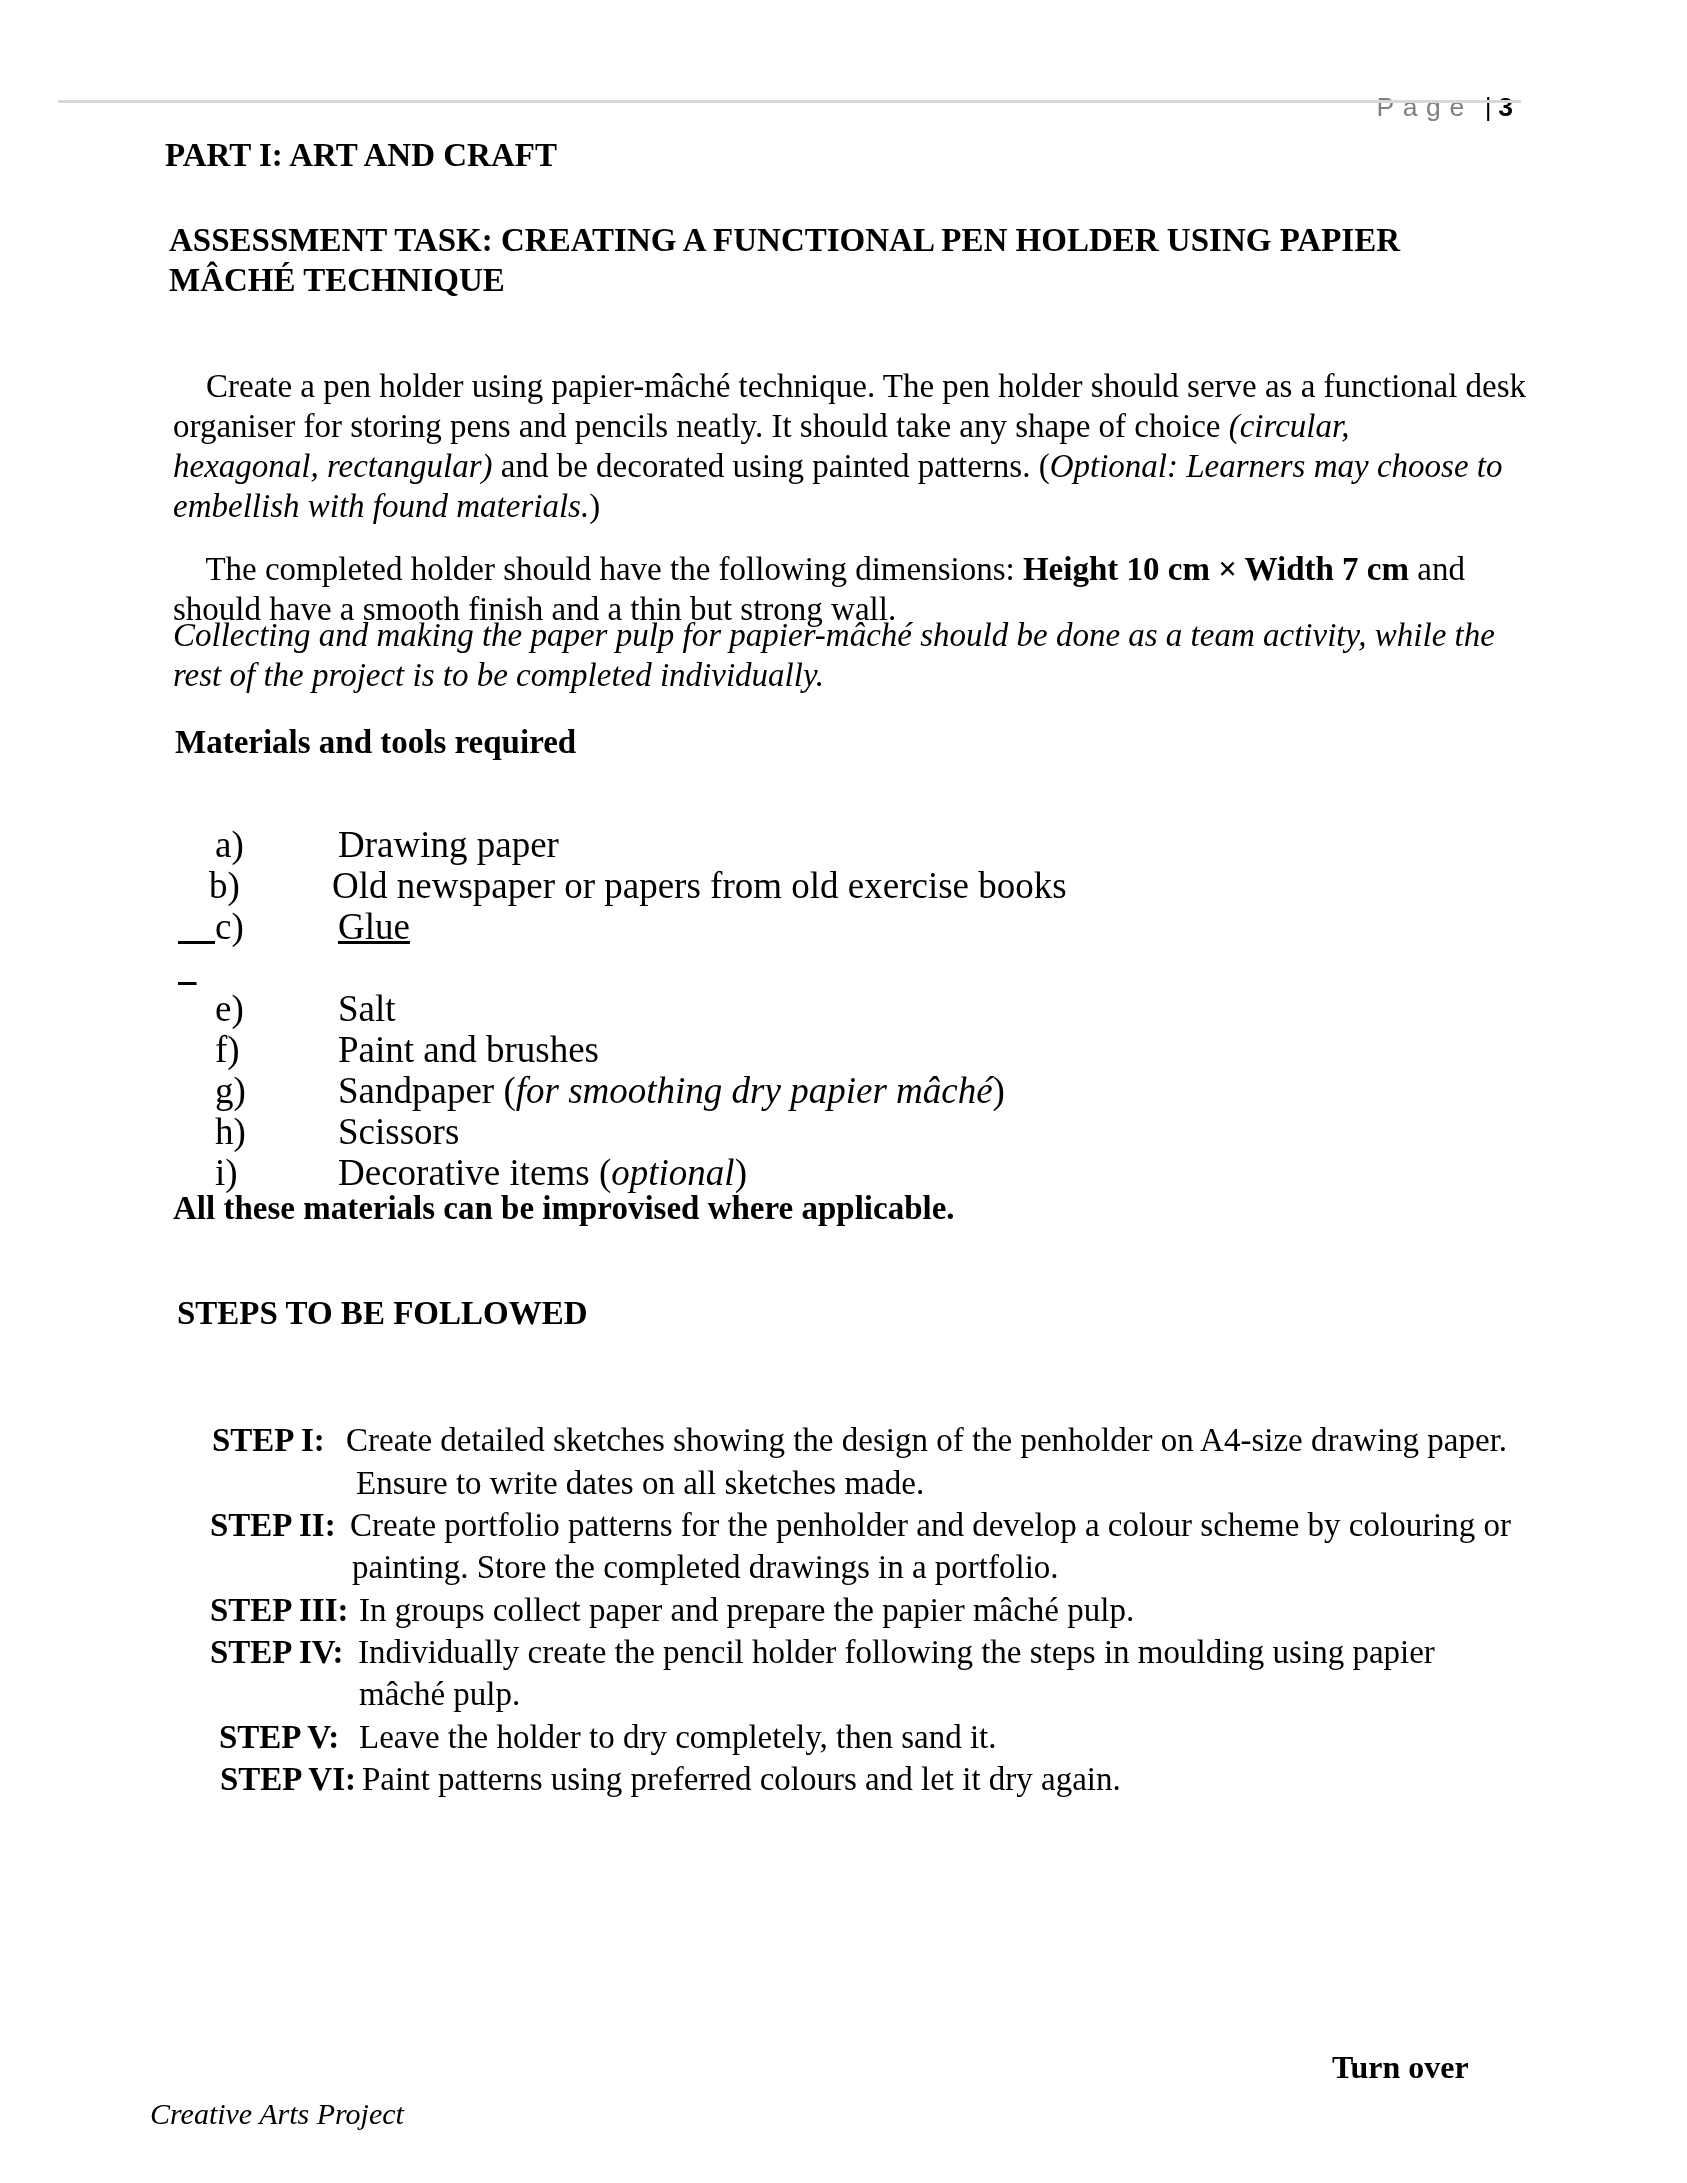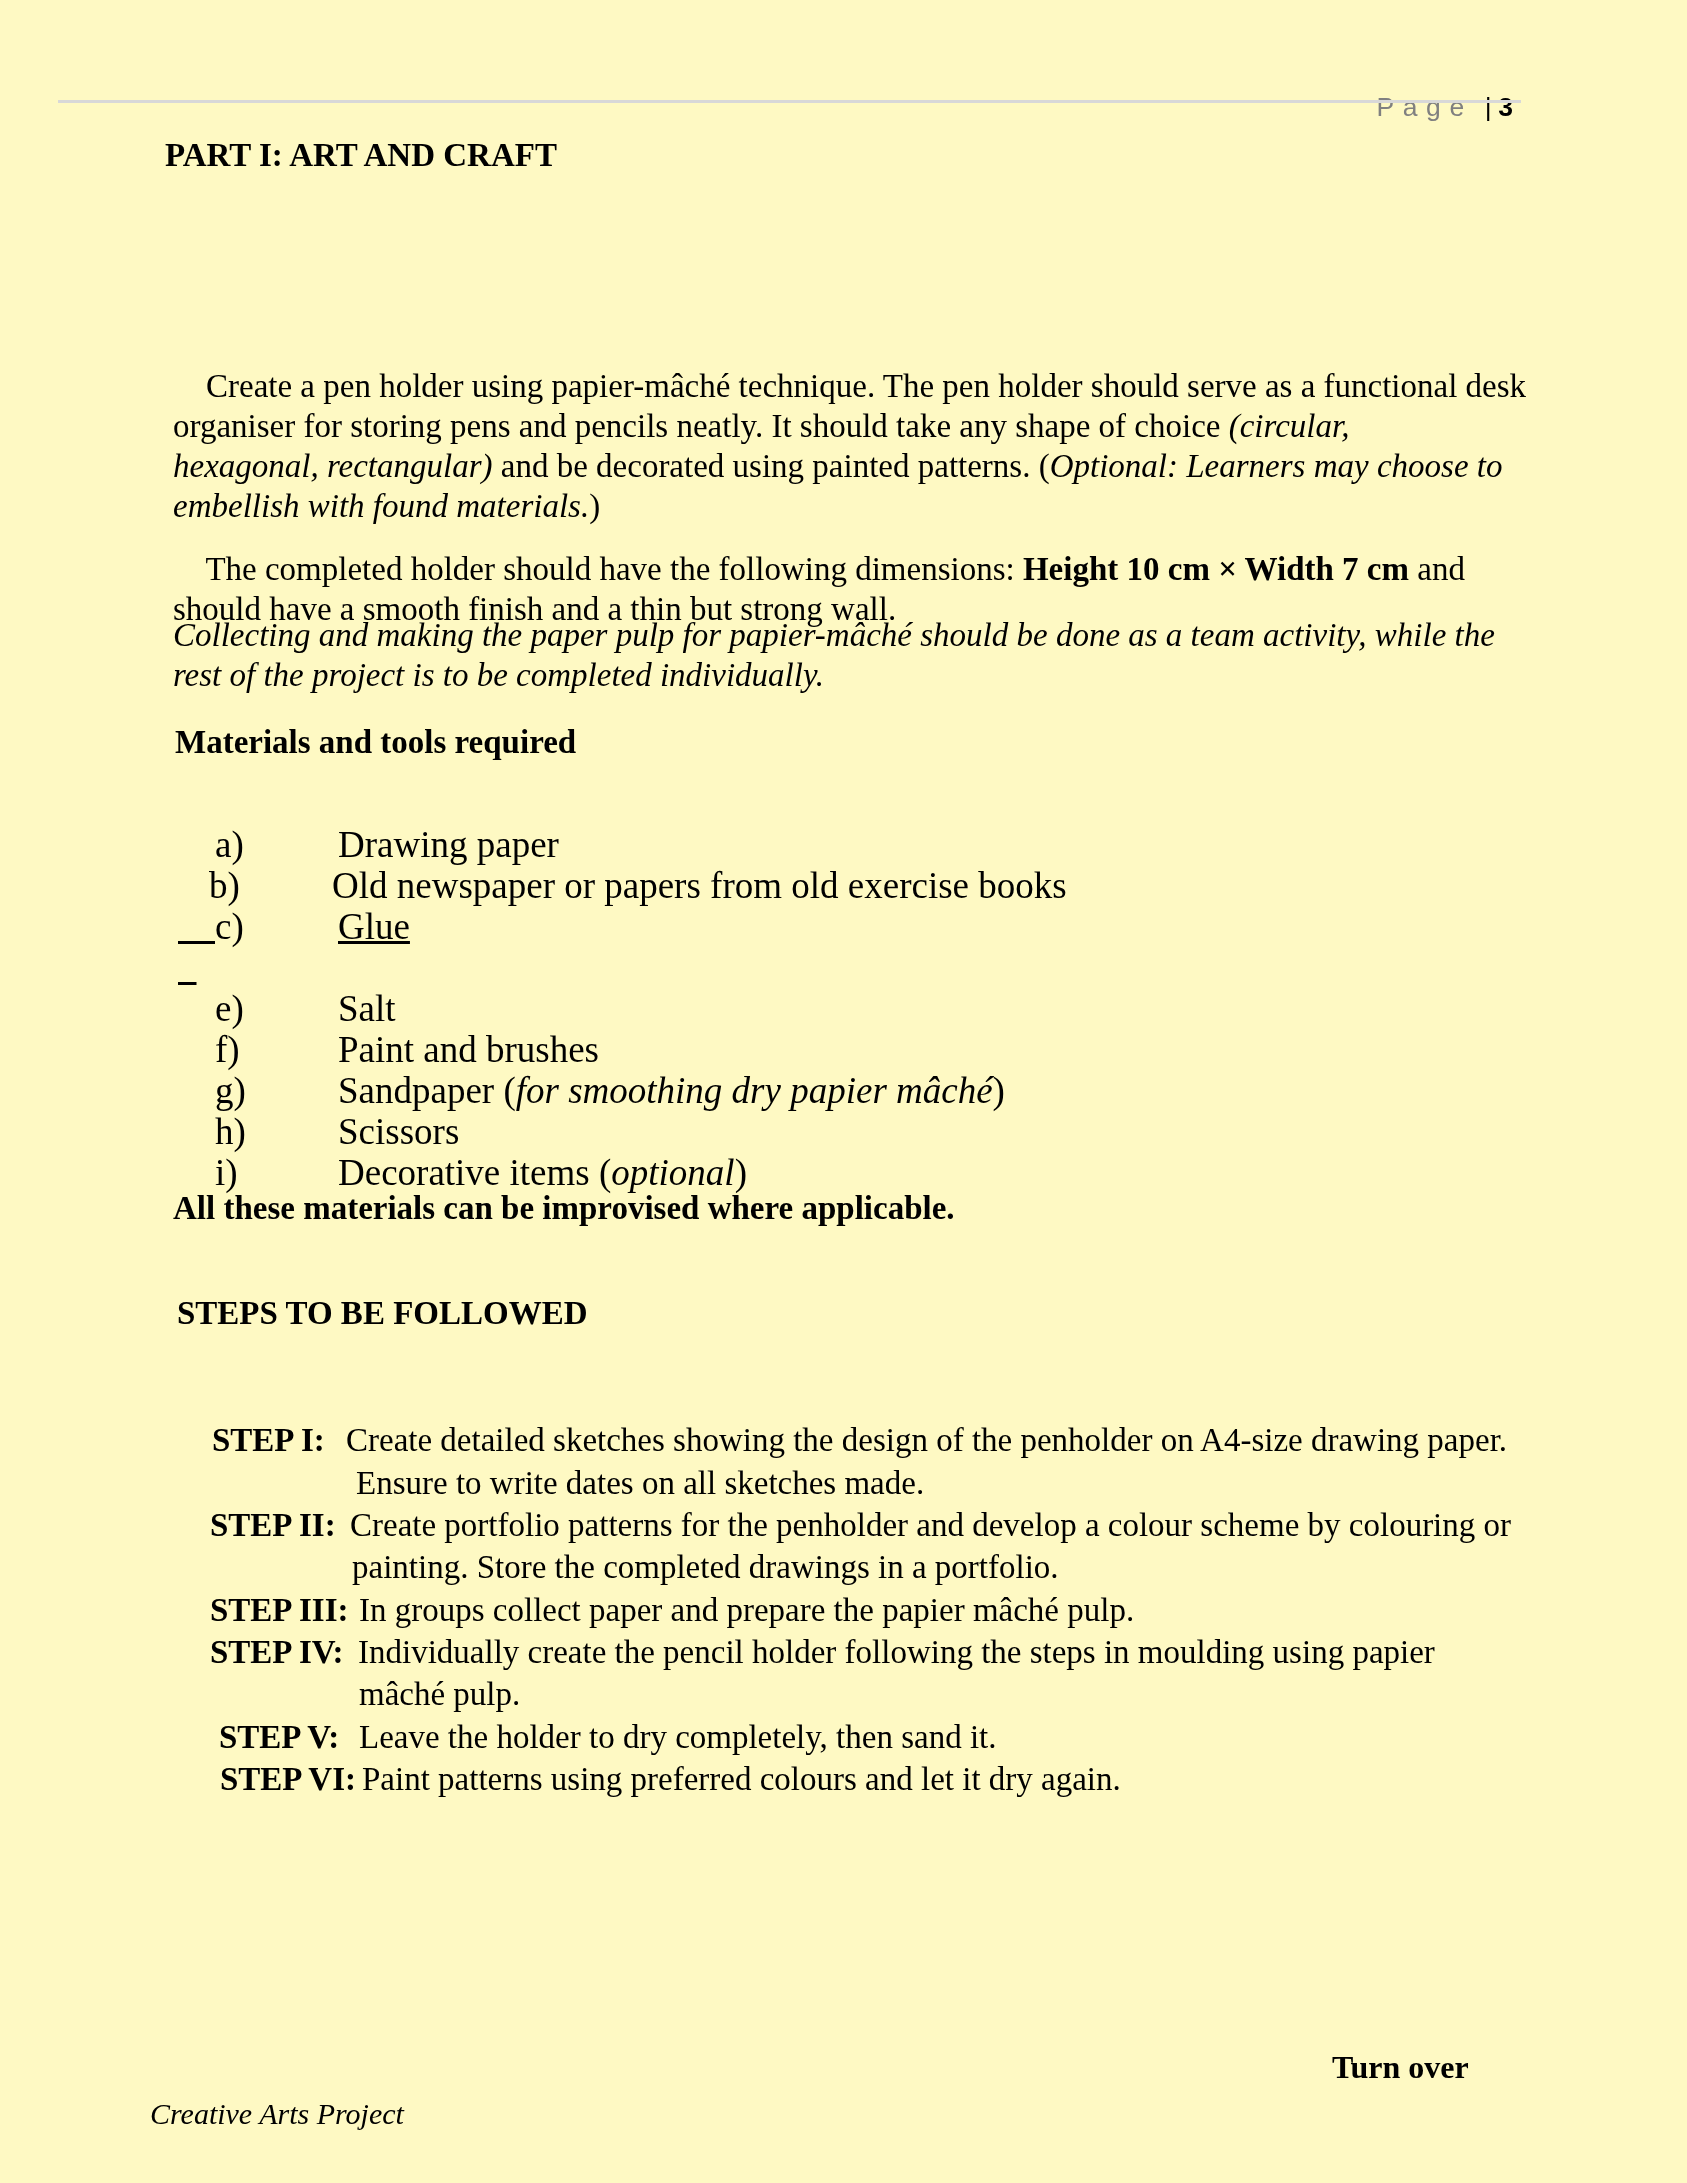--- a/index.html
+++ b/index.html
@@ -1,20 +1,20 @@
 <!DOCTYPE html>
 <html style="font-size:10.6px"><head>
 <meta charset="utf-8">
 <style>
   html, body { margin: 0; padding: 0; background: #e8e8e8; }
   .page {
     position: relative;
     width: 1687px;
     height: 2183px;
-    background: #fef9c3;
+    background: #ffffff;
     font-family: "Liberation Serif", "DejaVu Serif", serif;
     color: #000000;
     overflow: hidden;
   }
   .abs { position: absolute; }
   
   .hdr {
     top: 64px; right: 174px;
     font-family: "Liberation Sans", "DejaVu Sans", sans-serif;
     font-size: 26.5px; line-height: 29px;
@@ -55,20 +55,22 @@
 
 <div class="page">
 
   <div class="abs hdr">
     <span class="pg-label">Page</span><span class="pg-sep">|</span><span class="pg-num">3</span>
   </div>
   <div class="abs hdr-rule"></div>
 
   <div class="abs doc-text bold" style="top:137px; left:165px;">PART I: ART AND CRAFT</div>
 
+  <div class="abs doc-text bold lh61" style="top:220px; left:169px;">ASSESSMENT TASK: CREATING A FUNCTIONAL PEN HOLDER USING PAPIER
+MÂCHÉ TECHNIQUE</div>
 
   <div class="abs doc-text lh61" style="top:326px; left:173px;">
     <span>Create a pen holder using papier-mâché technique. The pen holder should serve as a functional desk
 organiser for storing pens and pencils neatly. It should take any shape of choice </span><span class="italic">(circular,
 hexagonal, rectangular)</span><span> and be decorated using painted patterns. (</span><span class="italic">Optional: Learners may choose to
 embellish with found materials.</span><span>)</span>
   </div>
 
   <div class="abs doc-text lh61" style="top:509px; left:173px;">
     <span>The completed holder should have the following dimensions: </span><span class="bold">Height 10 cm × Width 7 cm</span><span> and

